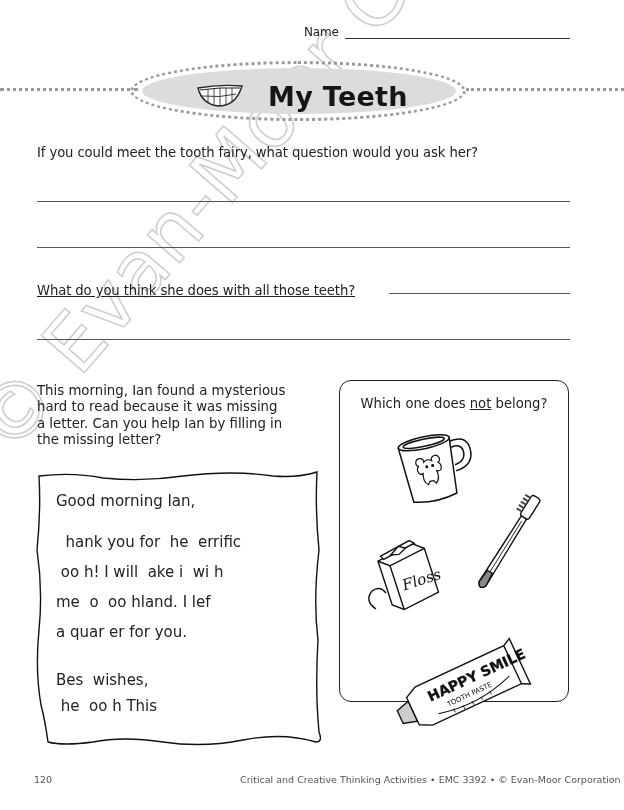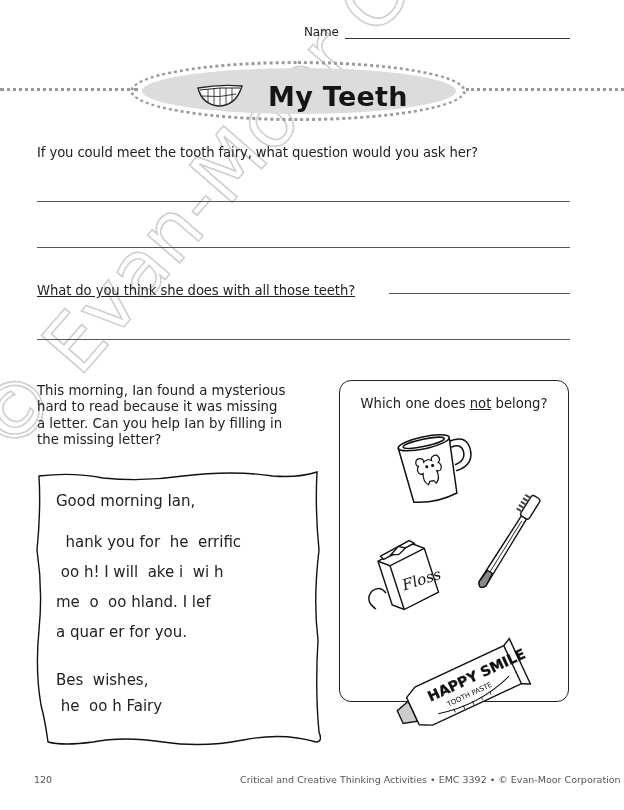--- a/index.html
+++ b/index.html
@@ -89,21 +89,21 @@
              Q282 40 286 80 Q280 130 285 170 Q282 220 286 262
              Q290 272 283 272 Q250 262 210 270 Q170 278 130 272 Q90 266 60 272 Q30 276 15 272
              Q12 250 8 235 Q2 200 6 160 Q10 120 4 80 Q8 40 6 6 Z" fill="#ffffff" stroke="#111" stroke-width="1.4"></path>
   </svg>
   <div class="note-line" style="top:22px;">Good morning Ian,</div>
   <div class="note-line" style="top:63px;">  hank you for  he  errific</div>
   <div class="note-line" style="top:93px;"> oo h! I will  ake i  wi h</div>
   <div class="note-line" style="top:123px;">me  o  oo hland. I lef</div>
   <div class="note-line" style="top:153px;">a quar er for you.</div>
   <div class="note-line" style="top:201px;">Bes  wishes,</div>
-  <div class="note-line" style="top:227px;"> he  oo h Fairy</div>
+  <div class="note-line" style="top:227px;"> he  oo h This</div>
 </div>
 
 <div class="box">
   <div class="box-title"><span>Which one does </span><u>not</u><span> belong?</span></div>
 
   <span style="position:absolute; top:48px; left:55px;">
     <svg width="90" height="75" viewBox="0 0 90 75">
       <g transform="rotate(-12 40 38)" fill="#fff" stroke="#111" stroke-width="1.5">
         <path d="M58 16 Q76 12 78 26 Q80 44 60 46" fill="none"></path>
         <path d="M60 22 Q70 20 71 28 Q72 38 60 40" fill="none"></path>

